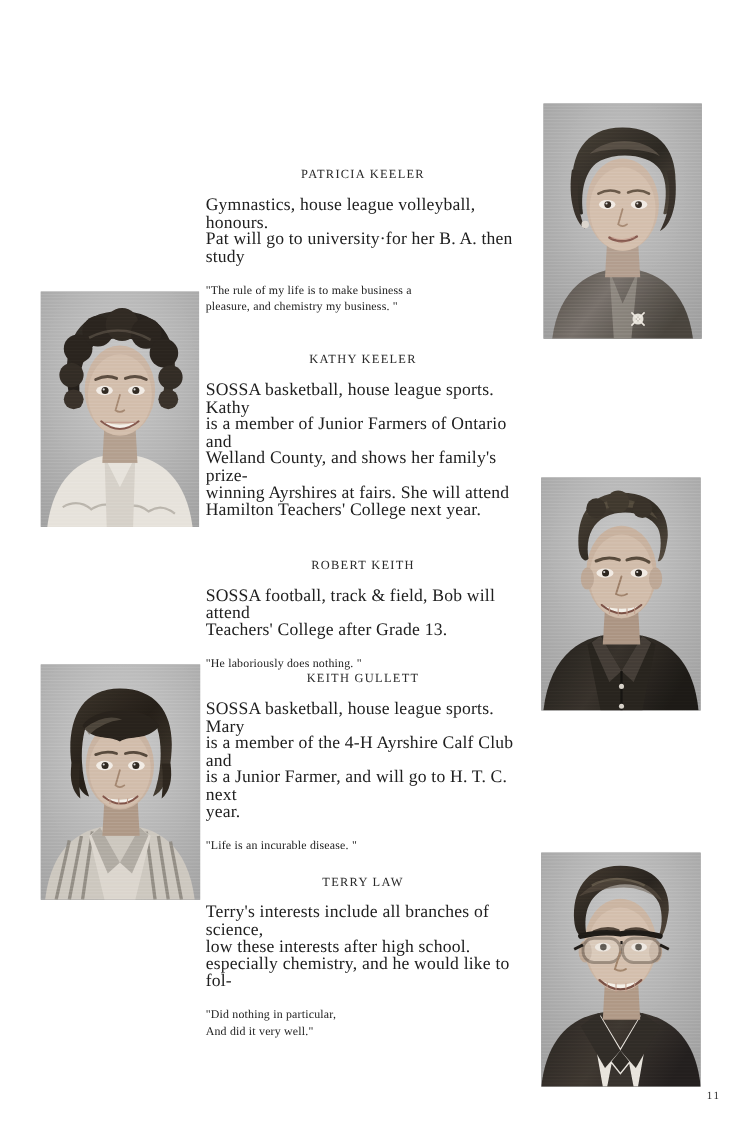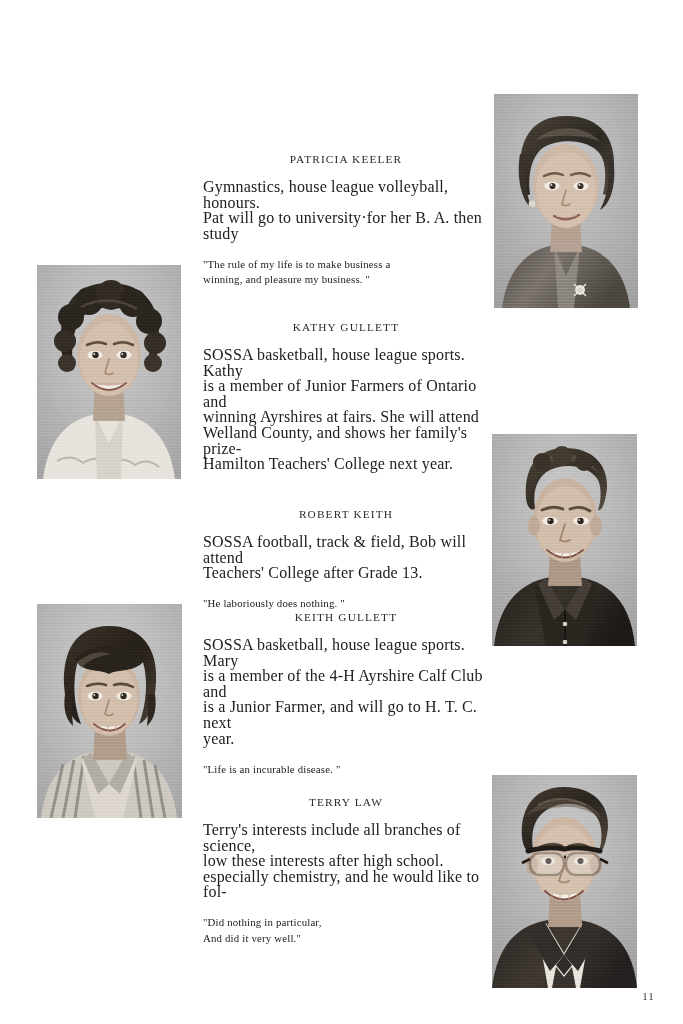--- a/index.html
+++ b/index.html
@@ -32,21 +32,21 @@
     background-size: 3px 3px;
     background-image:
       linear-gradient(0deg, rgba(255,255,255,0.10) 1px, rgba(0,0,0,0.10) 1px);
     opacity: .55;
     pointer-events: none;
     mix-blend-mode: overlay;
   }
   .photo svg { display: block; width: 100%; height: 100%; }
 
   
-  .entry { position: absolute; left: 203px; width: 286px; }
+  .entry { position: absolute; left: 187px; width: 286px; }
   .entry-name {
     text-align: center;
     letter-spacing: 1.15px;
     font-size: 11.3px;
     color: #2a2a2a;
     white-space: nowrap;
   }
   .entry-body {
     font-size: 16px;
     line-height: 15.6px;
@@ -390,31 +390,31 @@
   </div>
 
   <div class="entry" style="top:153px;">
     <div class="entry-name">PATRICIA  KEELER</div>
     <div class="entry-body">
       <p>Gymnastics, house league volleyball, honours.</p>
       <p>Pat will go to university·for her B. A. then study</p>
     </div>
     <div class="entry-quote">
       <p>"The rule of my life is to make business a</p>
-      <p>winning, and pleasure my business. "</p>
+      <p>pleasure, and chemistry my business. "</p>
     </div>
   </div>
 
   <div class="entry" style="top:321px;">
-    <div class="entry-name">KATHY  GULLETT</div>
+    <div class="entry-name">KATHY  KEELER</div>
     <div class="entry-body">
       <p>SOSSA basketball, house league sports.  Kathy</p>
       <p>is a member of Junior Farmers of Ontario and</p>
+      <p>Welland County, and shows her family's prize-</p>
       <p>winning Ayrshires at fairs.  She will attend</p>
-      <p>Welland County, and shows her family's prize-</p>
       <p>Hamilton Teachers' College next year.</p>
     </div>
   </div>
 
   <div class="entry" style="top:476px;margin-top:32px;">
     <div class="entry-name">ROBERT  KEITH</div>
     <div class="entry-body">
       <p>SOSSA football, track &amp; field, Bob will attend</p>
       <p>Teachers' College after Grade 13.</p>
     </div>

